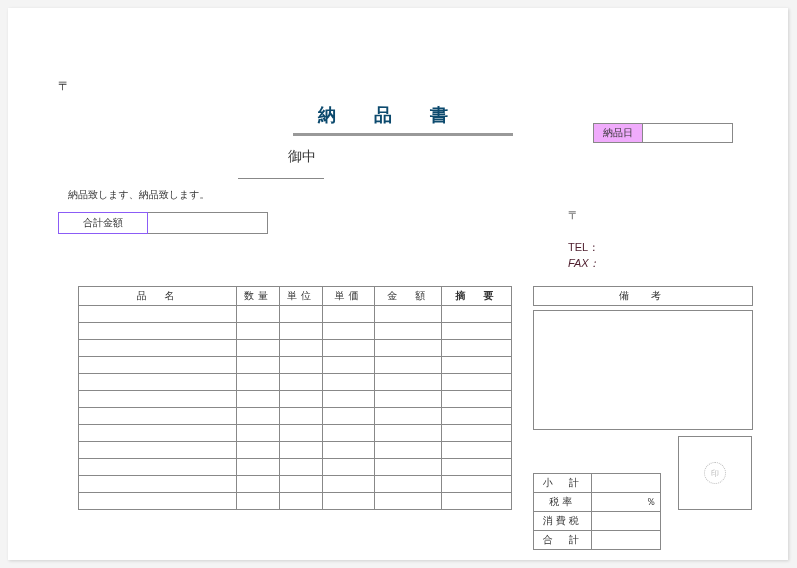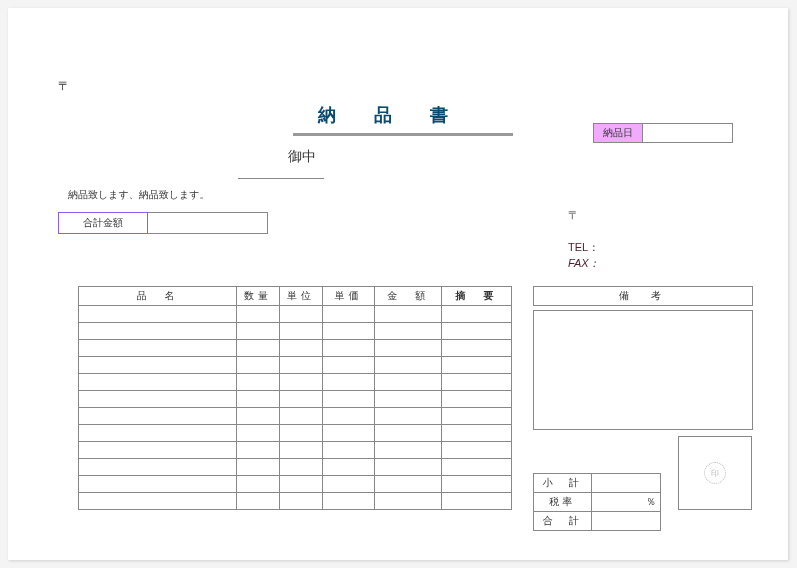--- a/index.html
+++ b/index.html
@@ -339,20 +339,24 @@
     <tbody>
         <tr>
       <td class="l">小　計</td>
       <td class="r"></td>
     </tr>
     <tr>
       <td class="l">税率</td>
       <td class="r">％</td>
     </tr>
     <tr>
+      <td class="l">消費税</td>
+      <td class="r"></td>
+    </tr>
+    <tr>
       <td class="l">合　計</td>
       <td class="r"></td>
     </tr>
   </tbody>
     </table>
 
   <div class="stamp-box">
     <div class="stamp-circle">印</div>
   </div>
 

